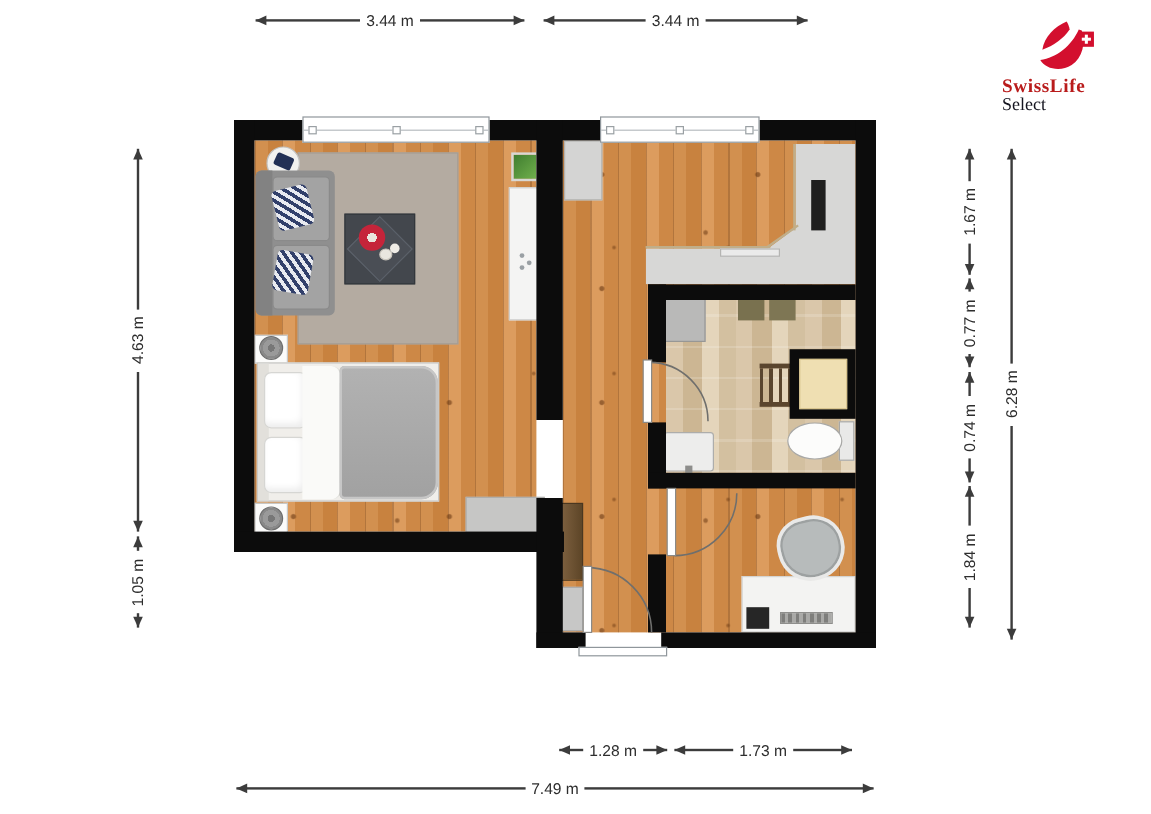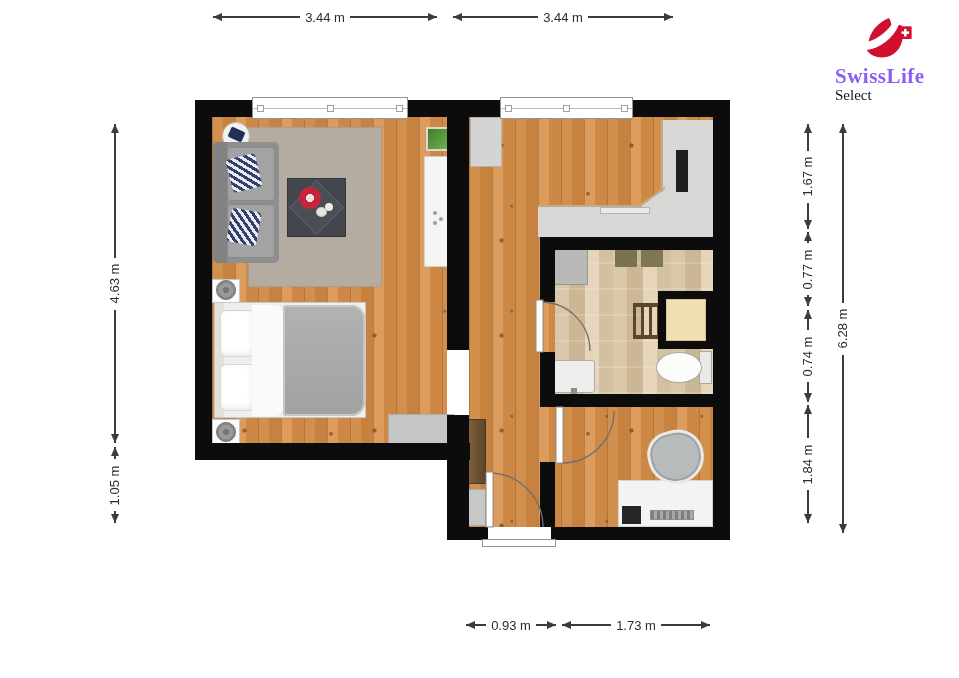--- a/index.html
+++ b/index.html
@@ -29,21 +29,21 @@
   .dimv{position:absolute;display:flex;flex-direction:column;align-items:center;width:16px;font-size:13px;color:#2d2d2d;}
   .dimv .ln{flex:1;width:1.5px;background:#3c3c3c;position:relative;}
   .dimv .ln.au::before{content:"";position:absolute;top:0;left:-3.4px;border-left:4px solid transparent;border-right:4px solid transparent;border-bottom:9px solid #3c3c3c;}
   .dimv .ln.ad::after{content:"";position:absolute;bottom:0;left:-3.4px;border-left:4px solid transparent;border-right:4px solid transparent;border-top:9px solid #3c3c3c;}
   .dimv .lab{height:52px;display:flex;align-items:center;justify-content:center;}
   .dimv .lab span{transform:rotate(-90deg);white-space:nowrap;display:block;}
 
   .furn{position:absolute;box-sizing:border-box;}
   .logo{position:absolute;left:835px;top:16px;width:108px;}
   .logo .ic{display:block;margin:0 0 2px 26px;}
-  .logo .t1{font-family:"Liberation Serif", serif;font-weight:700;font-size:21px;color:#8b5cf6;letter-spacing:.5px;}
+  .logo .t1{font-family:"Liberation Serif", serif;font-weight:700;font-size:16px;color:#b91c1c;letter-spacing:.5px;}
   .logo .t2{font-family:"Liberation Serif", serif;font-size:15px;color:#14141f;margin-top:-2px;}
 </style>
 </head>
 <body>
 
 <div class="canvas">
 
   <div class="wood" style="left:212px;top:117px;width:235px;height:326px;"></div>
   <div class="wood" style="left:469px;top:117px;width:244px;height:410px;"></div>
 
@@ -207,26 +207,31 @@
   <div class="dimv" style="left:835px;top:124px;height:409px;">
     <div class="ln au"></div>
       <div class="lab">
         <span>6.28 m</span>
       </div>
       <div class="ln ad"></div>
   </div>
 
   <div class="dimh" style="left:466px;top:618px;width:90px;">
     <div class="ln al"></div>
-      <div class="lab">0.93 m</div>
+      <div class="lab">1.28 m</div>
       <div class="ln ar"></div>
   </div>
   <div class="dimh" style="left:562px;top:618px;width:148px;">
     <div class="ln al"></div>
       <div class="lab">1.73 m</div>
+      <div class="ln ar"></div>
+  </div>
+  <div class="dimh" style="left:197px;top:650px;width:531px;">
+    <div class="ln al"></div>
+      <div class="lab">7.49 m</div>
       <div class="ln ar"></div>
   </div>
 
   <div class="logo">
     <svg class="ic" width="54" height="46" viewBox="0 0 64 52">
       <path d="M33 1 C21 6 11 16 9 29 C20 25 30 18 36 9 C35.5 6 34.5 3 33 1 Z" fill="#d30f2e"></path>
       <path d="M45 9 C38 25 23 37 7 39 C12 48 27 51 38 44 C49 37 52 22 48 10 Z" fill="#d30f2e"></path>
       <rect x="45" y="11" width="15" height="15" fill="#d30f2e"></rect>
       <rect x="51" y="14" width="3" height="9" fill="#ffffff"></rect>
       <rect x="48" y="17" width="9" height="3" fill="#ffffff"></rect>

